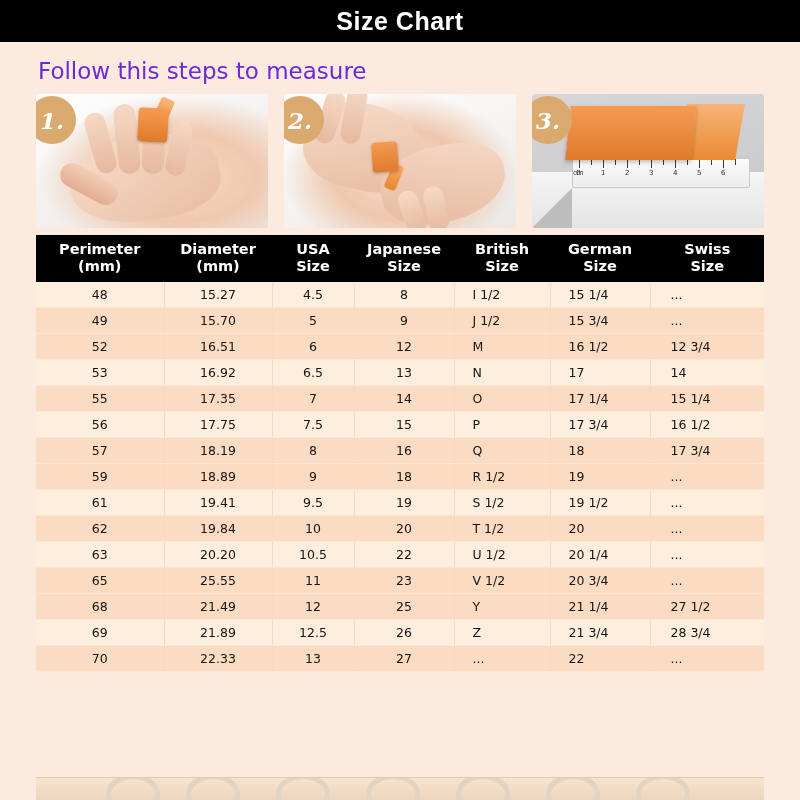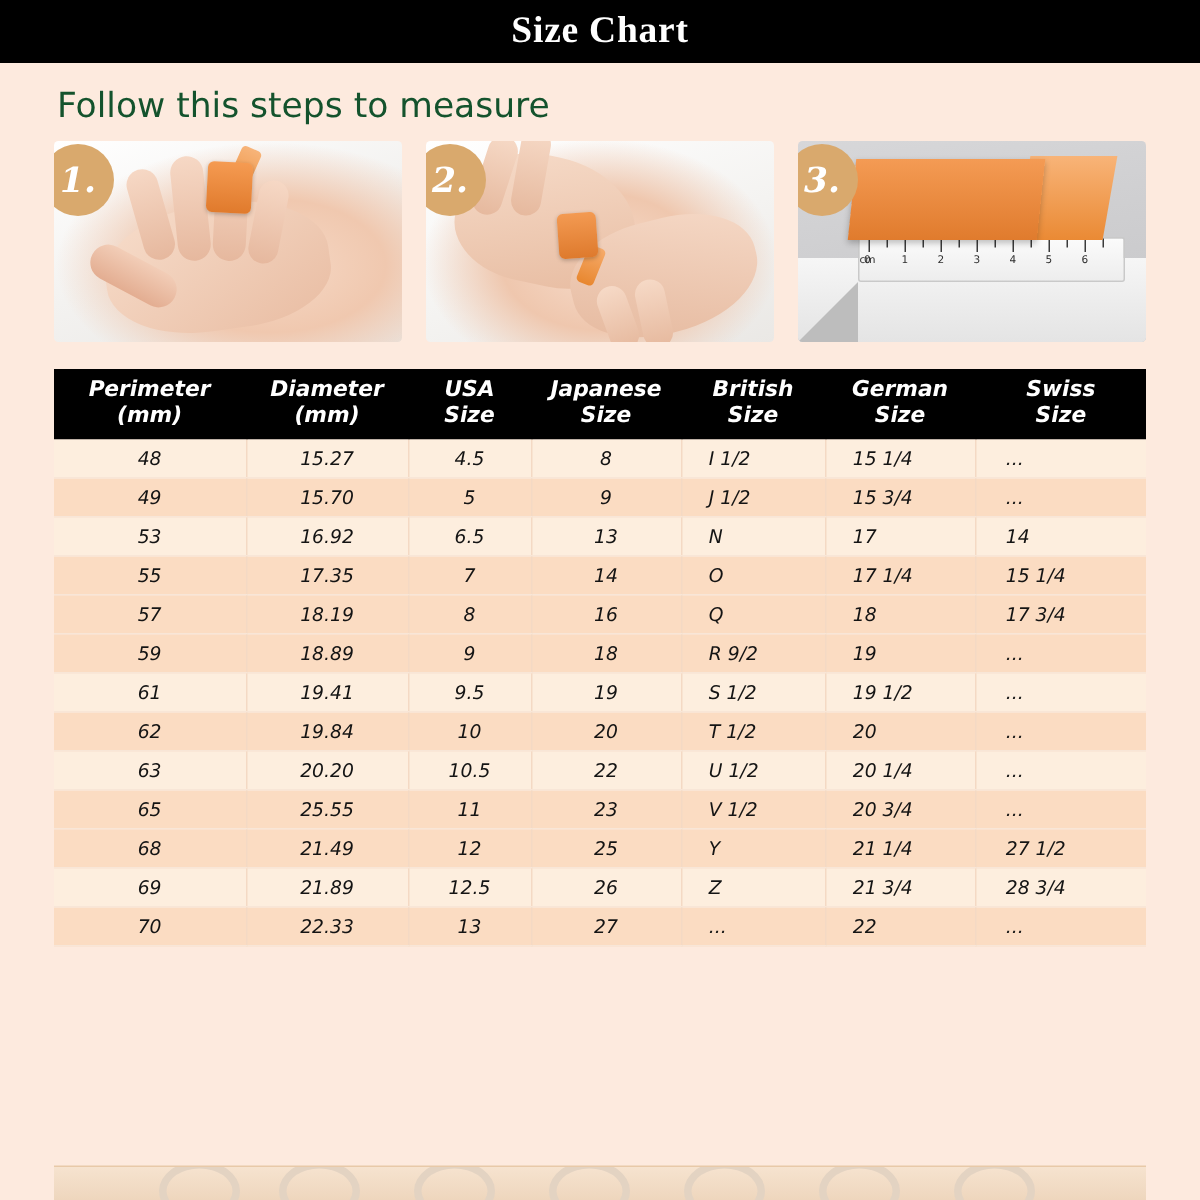--- a/index.html
+++ b/index.html
@@ -25,27 +25,27 @@
     background: #000000;
     display: flex;
     align-items: center;
     justify-content: center;
   }
   .header-title {
     color: #ffffff;
     font-size: 25px;
     font-weight: bold;
     letter-spacing: 0.5px;
-    font-family: Liberation Serif, serif;
+    font-family: Liberation Sans, sans-serif;
   }
   
   .subtitle {
     margin: 16px 0 10px 38px;
     font-size: 23px;
-    color: #14532d;
+    color: #6d28d9;
     font-family: "DejaVu Sans", sans-serif;
     font-weight: normal;
   }
   .steps {
     display: flex;
     gap: 16px;
     padding: 0 36px;
     box-sizing: border-box;
   }
   .step {
@@ -184,22 +184,21 @@
     transform: skewX(-6deg);
     box-shadow: 0 2px 4px rgba(0,0,0,.25);
   }
   .p3 .ribbon3b {
     position: absolute; left: 150px; top: 10px; width: 58px; height: 56px;
     background: linear-gradient(180deg, #f8b478, #ea8a34);
     transform: skewX(-10deg);
   }
   
   .table-wrap {
-    margin: 18px 36px 0 36px;
-    font-style: italic;
+    margin: 7px 36px 0 36px;
   }
   table.size-table {
     width: 728px;
     border-collapse: collapse;
     table-layout: fixed;
     font-family: "DejaVu Sans", sans-serif;
   }
   table.size-table th {
     background: #000000;
     color: #ffffff;
@@ -381,53 +380,71 @@
           </tr>
           <tr class="odd">
             <td>49</td>
             <td>15.70</td>
             <td>5</td>
             <td>9</td>
             <td class="col-brit">J 1/2</td>
             <td class="col-germ">15 3/4</td>
             <td class="col-swiss">...</td>
           </tr>
+          <tr class="odd">
+            <td>52</td>
+            <td>16.51</td>
+            <td>6</td>
+            <td>12</td>
+            <td class="col-brit">M</td>
+            <td class="col-germ">16 1/2</td>
+            <td class="col-swiss">12 3/4</td>
+          </tr>
           <tr class="even">
             <td>53</td>
             <td>16.92</td>
             <td>6.5</td>
             <td>13</td>
             <td class="col-brit">N</td>
             <td class="col-germ">17</td>
             <td class="col-swiss">14</td>
           </tr>
           <tr class="odd">
             <td>55</td>
             <td>17.35</td>
             <td>7</td>
             <td>14</td>
             <td class="col-brit">O</td>
             <td class="col-germ">17 1/4</td>
             <td class="col-swiss">15 1/4</td>
           </tr>
+          <tr class="even">
+            <td>56</td>
+            <td>17.75</td>
+            <td>7.5</td>
+            <td>15</td>
+            <td class="col-brit">P</td>
+            <td class="col-germ">17 3/4</td>
+            <td class="col-swiss">16 1/2</td>
+          </tr>
           <tr class="odd">
             <td>57</td>
             <td>18.19</td>
             <td>8</td>
             <td>16</td>
             <td class="col-brit">Q</td>
             <td class="col-germ">18</td>
             <td class="col-swiss">17 3/4</td>
           </tr>
           <tr class="odd">
             <td>59</td>
             <td>18.89</td>
             <td>9</td>
             <td>18</td>
-            <td class="col-brit">R 9/2</td>
+            <td class="col-brit">R 1/2</td>
             <td class="col-germ">19</td>
             <td class="col-swiss">...</td>
           </tr>
           <tr class="even">
             <td>61</td>
             <td>19.41</td>
             <td>9.5</td>
             <td>19</td>
             <td class="col-brit">S 1/2</td>
             <td class="col-germ">19 1/2</td>

